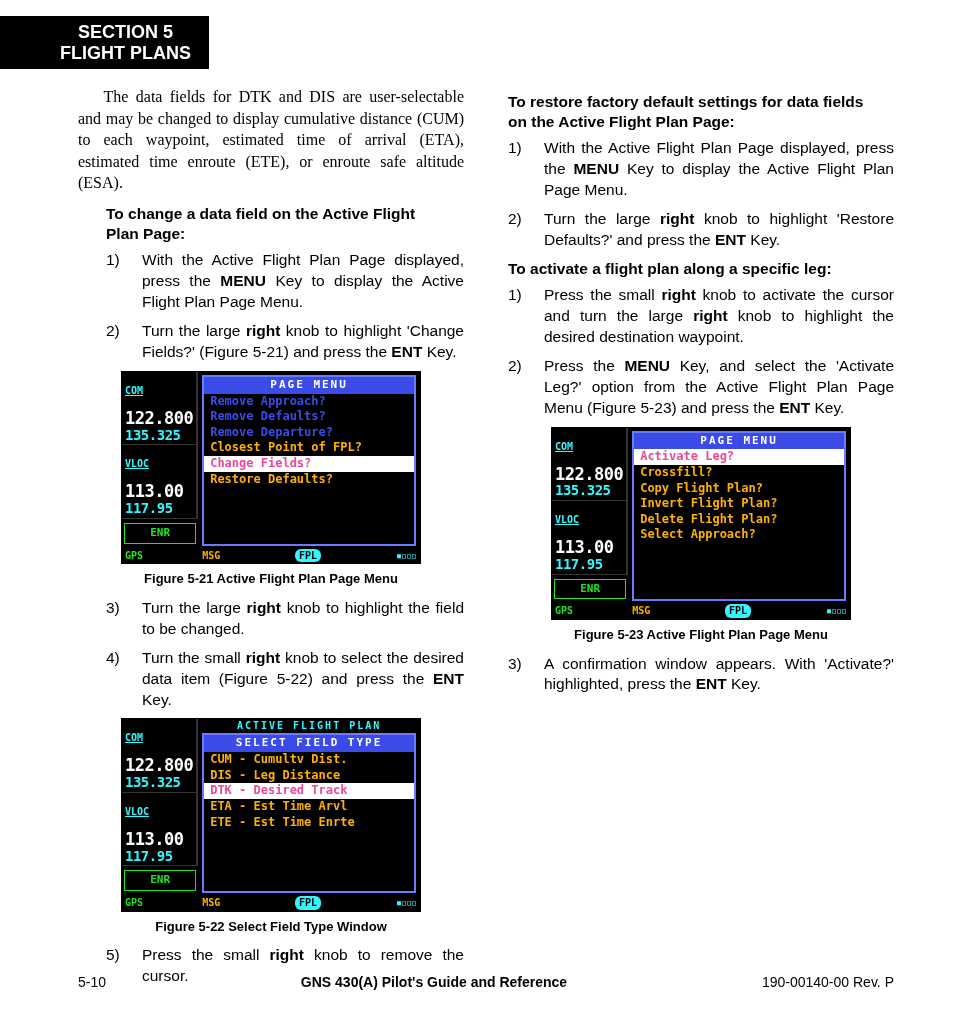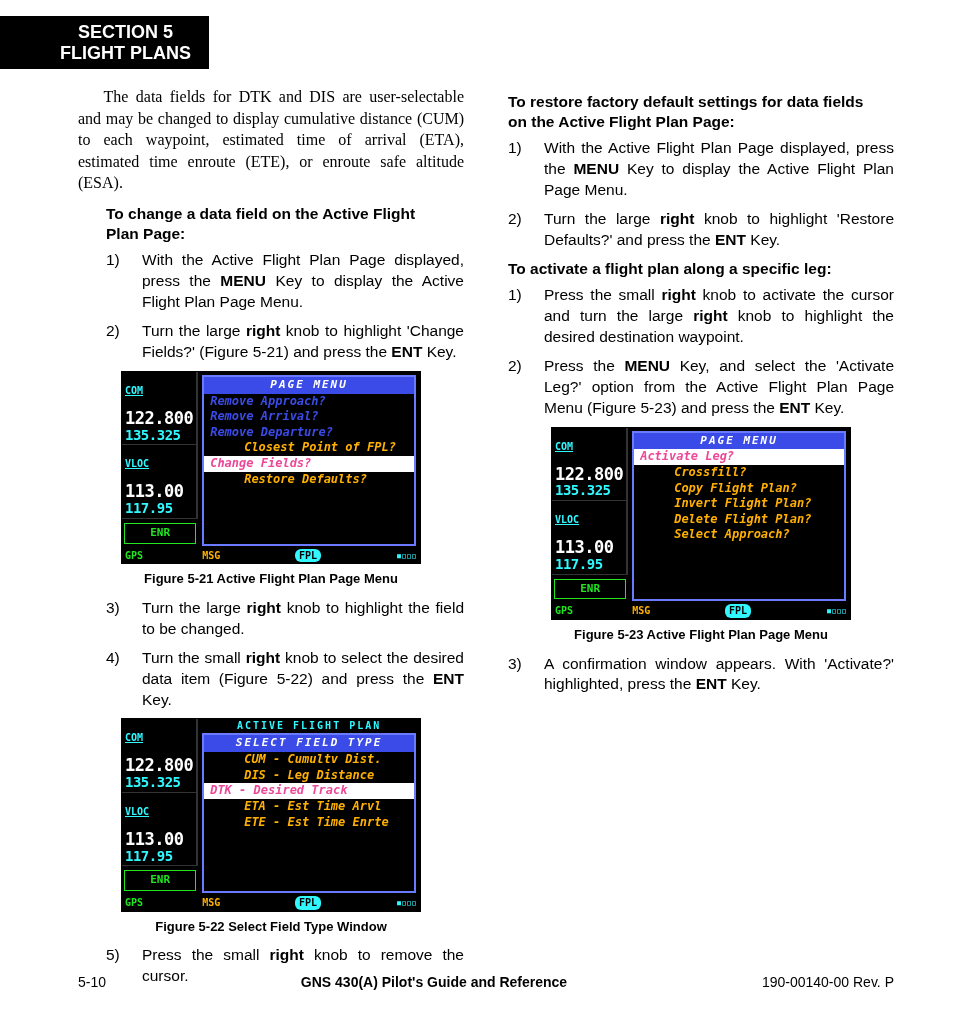--- a/index.html
+++ b/index.html
@@ -141,39 +141,38 @@
     font-size: 10px;
     letter-spacing: 2px;
     padding: 1px 0 0 0;
     line-height: 1.1;
   }
   .menu-box {
     border: 2px solid #6b7bff;
     margin: 2px 4px;
     background: #000;
     flex: 1;
-    font-style: italic;
   }
   .menu-title {
     background: #3a4be8;
     color: #fff;
     text-align: center;
     font-size: 11px;
     padding: 1px 0;
     letter-spacing: 2px;
   }
   .menu-item {
     color: #3a4be8;
     padding: 0 6px;
     font-size: 12px;
     line-height: 1.3;
     white-space: nowrap;
     overflow: hidden;
   }
-  .menu-item.enabled { color: #ffb000; margin-left: 34px; }
+  .menu-item.enabled { color: #ffb000; }
   .menu-item.selected {
     background: #fff;
     color: #ec4899;
   }
   .status-row {
     display: flex;
     justify-content: space-between;
     gap: 20px;
     color: #ffb000;
     font-size: 10px;
@@ -234,21 +233,21 @@
           </div>
           <div class="enr-row">ENR</div>
           <div class="gps-row">GPS</div>
         </div>
         <div class="gns-right">
           <div class="screen-title"></div>
           <div class="menu-box">
             <div class="menu-title">PAGE MENU</div>
             <div id="fig21-items">
                 <div class="menu-item ">Remove Approach?</div>
-                <div class="menu-item ">Remove Arrival?</div>
+                <div class="menu-item ">Remove Defaults?</div>
                 <div class="menu-item ">Remove Departure?</div>
                 <div class="menu-item enabled">Closest Point of FPL?</div>
                 <div class="menu-item selected">Change Fields?</div>
                 <div class="menu-item enabled">Restore Defaults?</div>
               </div>
           </div>
           <div class="status-row">
             <span class="msg">MSG</span>
             <span class="fpl">FPL</span>
             <span class="bar">▪▫▫▫</span>

